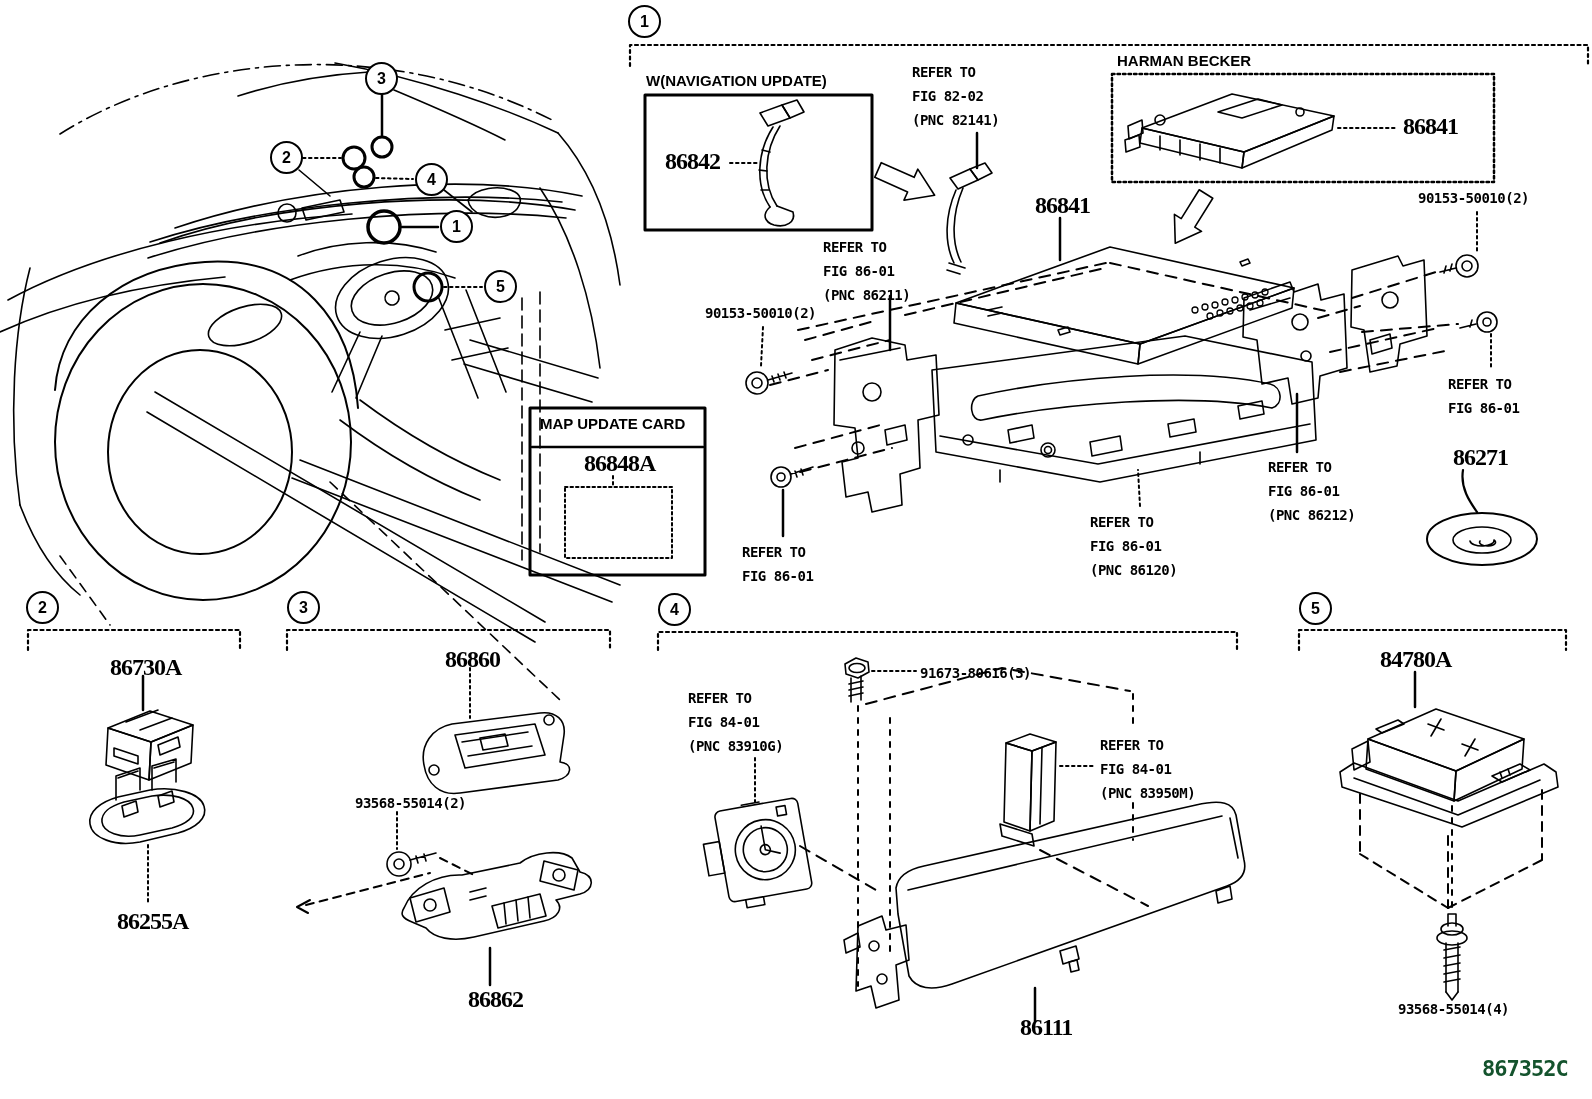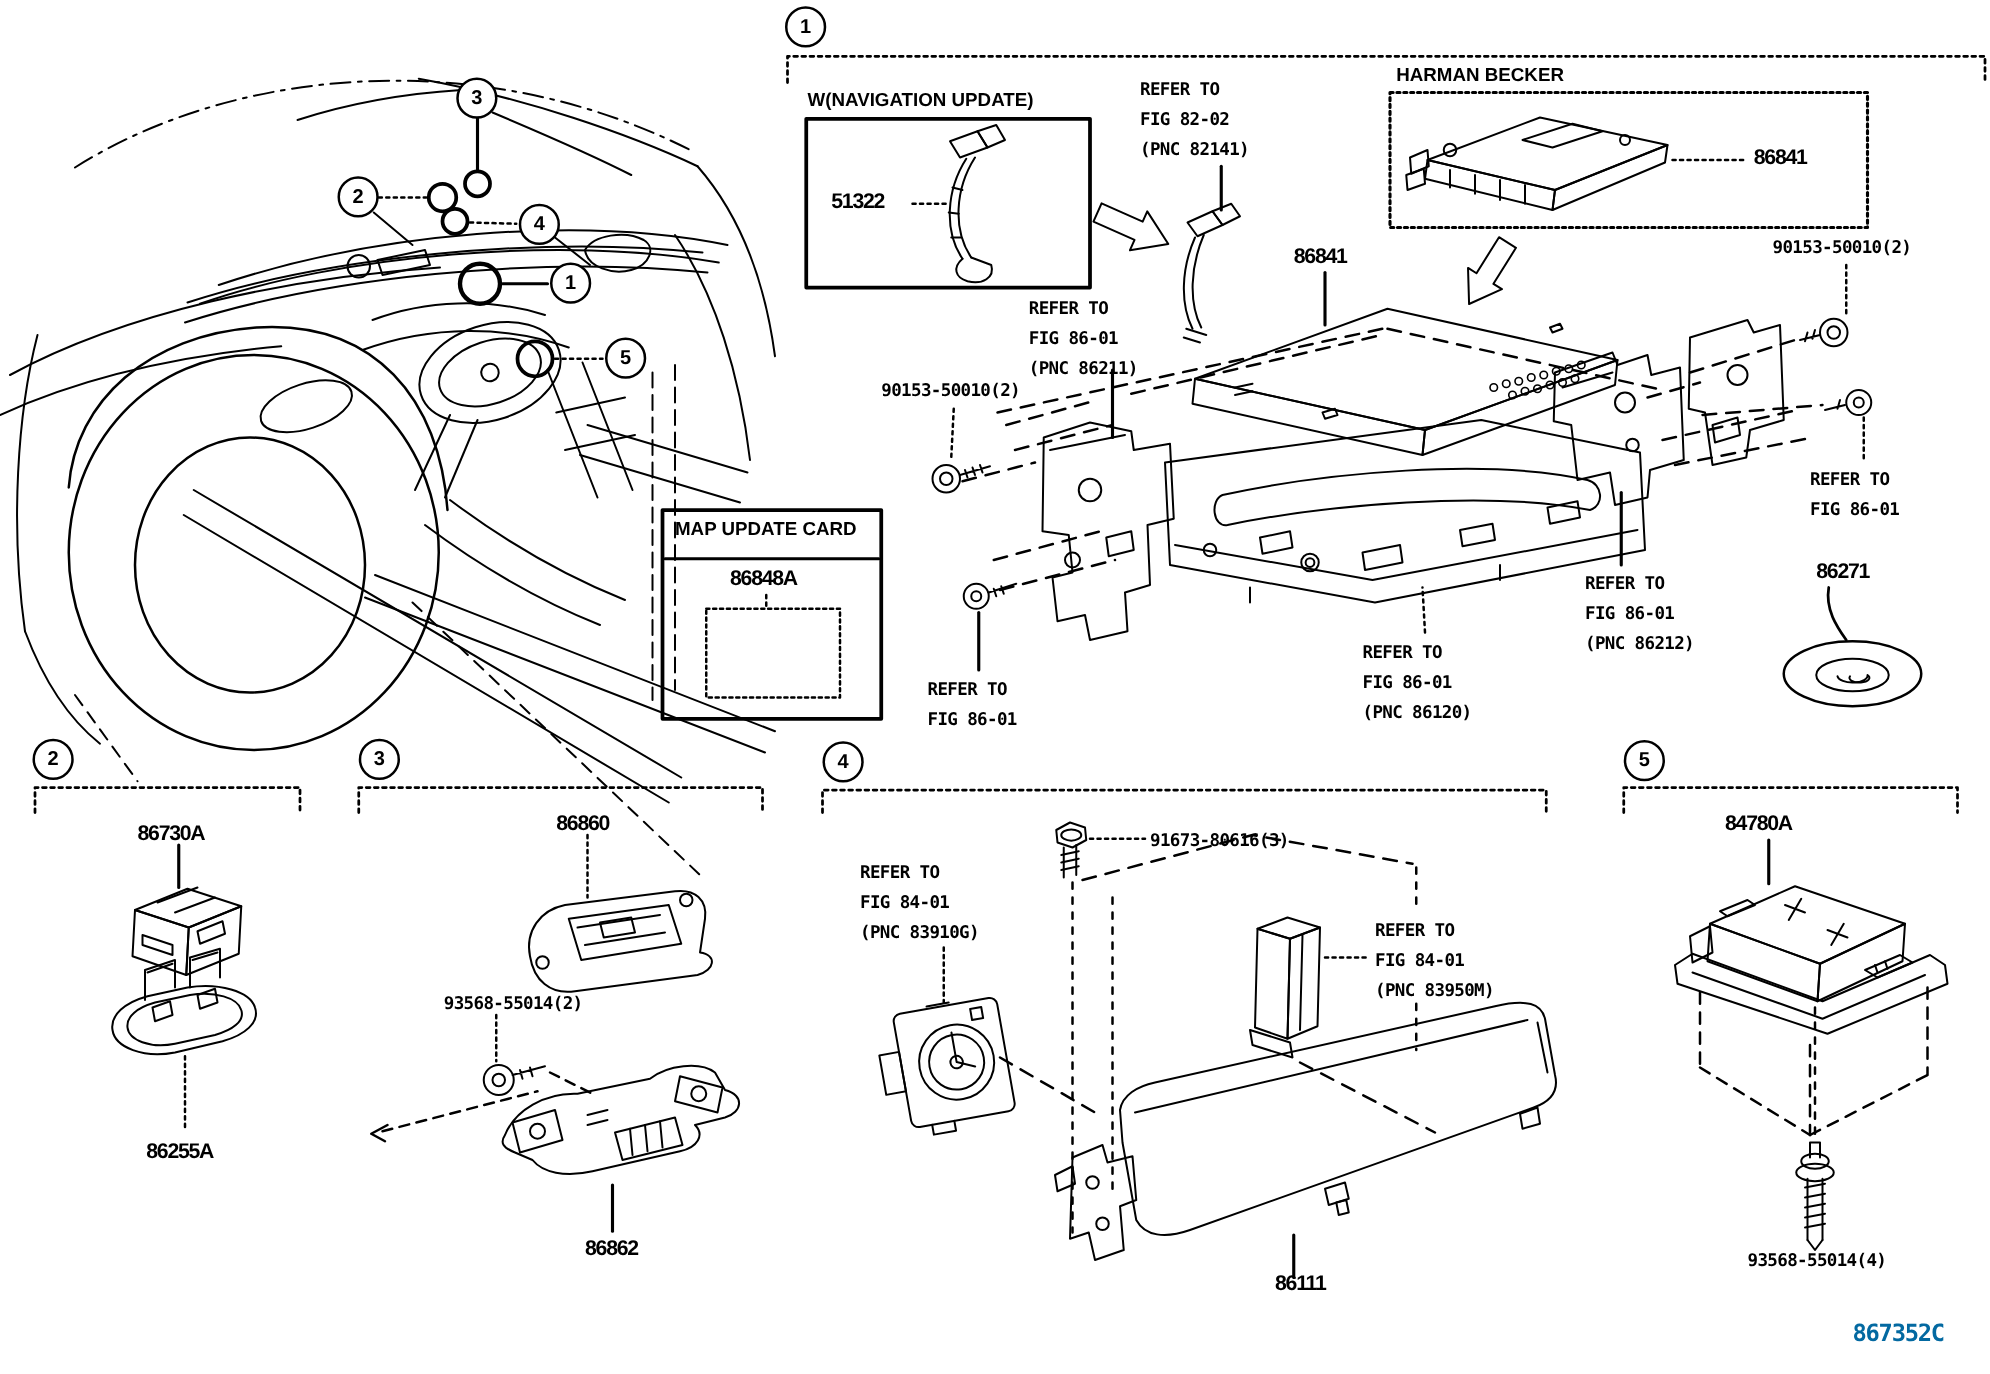--- a/index.html
+++ b/index.html
@@ -1,29 +1,29 @@
 <!DOCTYPE html>
 <html><head>
 <meta charset="utf-8">
 <style>
   html,body{margin:0;padding:0;background:#fff}
   .stage{position:relative;width:1592px;height:1099px;background:#fff;color:#000;
          font-family:"Liberation Sans",sans-serif;overflow:hidden}
   .stage svg{position:absolute;left:0;top:0}
   .lbl{position:absolute;font-family:"DejaVu Sans Mono",monospace;font-weight:bold;
        font-size:14px;line-height:24px;letter-spacing:-0.5px;white-space:pre-line;color:#000}
-  .pn{position:absolute;font-family:Liberation Sans, sans-serif;font-weight:bold;
-      font-size:17px;line-height:22px;letter-spacing:-1px;white-space:pre;color:#000}
+  .pn{position:absolute;font-family:Liberation Serif, serif;font-weight:bold;
+      font-size:24px;line-height:22px;letter-spacing:-1px;white-space:pre;color:#000}
   .hdr{position:absolute;font-family:"Liberation Sans",sans-serif;font-weight:bold;
        font-size:15px;line-height:21px;letter-spacing:0;color:#000}
   .circ{position:absolute;width:29px;height:29px;border:2.5px solid #000;border-radius:50%;
         background:#fff;display:flex;align-items:center;justify-content:center;
         font-family:"Liberation Sans",sans-serif;font-weight:bold;font-size:16px;color:#000}
   .foot{position:absolute;font-family:"DejaVu Sans Mono",monospace;font-weight:bold;
-        font-size:19px;letter-spacing:-1px;color:#0369a1}
+        font-size:22px;letter-spacing:-1px;color:#14532d}
 </style>
 </head>
 <body>
 
 <div class="stage">
 
 <svg width="1592" height="1099" viewBox="0 0 1592 1099">
 <g fill="none" stroke="#000" stroke-width="1.6" stroke-linecap="round" stroke-linejoin="round">
 
   <g>
@@ -384,21 +384,21 @@
 <div class="circ" style="left:440px;top:210px">1</div>
 <div class="circ" style="left:484px;top:270px">5</div>
 
 <div class="circ" style="left:628px;top:5px">1</div>
 <div class="circ" style="left:26px;top:591px">2</div>
 <div class="circ" style="left:287px;top:591px">3</div>
 <div class="circ" style="left:658px;top:593px">4</div>
 <div class="circ" style="left:1299px;top:592px">5</div>
 
 <div class="hdr" style="left:646px;top:70px">W(NAVIGATION UPDATE)</div>
-<div class="pn" style="left:665px;top:150px">51322</div>
+<div class="pn" style="left:665px;top:150px">86842</div>
 <div class="lbl" style="left:912px;top:60px">REFER TO
 FIG 82-02
 (PNC 82141)</div>
 <div class="hdr" style="left:1117px;top:50px" style2="">HARMAN BECKER</div>
 <div class="pn" style="left:1403px;top:115px">86841</div>
 <div class="lbl" style="left:1418px;top:186px">90153-50010(2)</div>
 <div class="pn" style="left:1035px;top:194px">86841</div>
 <div class="lbl" style="left:823px;top:235px">REFER TO
 FIG 86-01
 (PNC 86211)</div>

